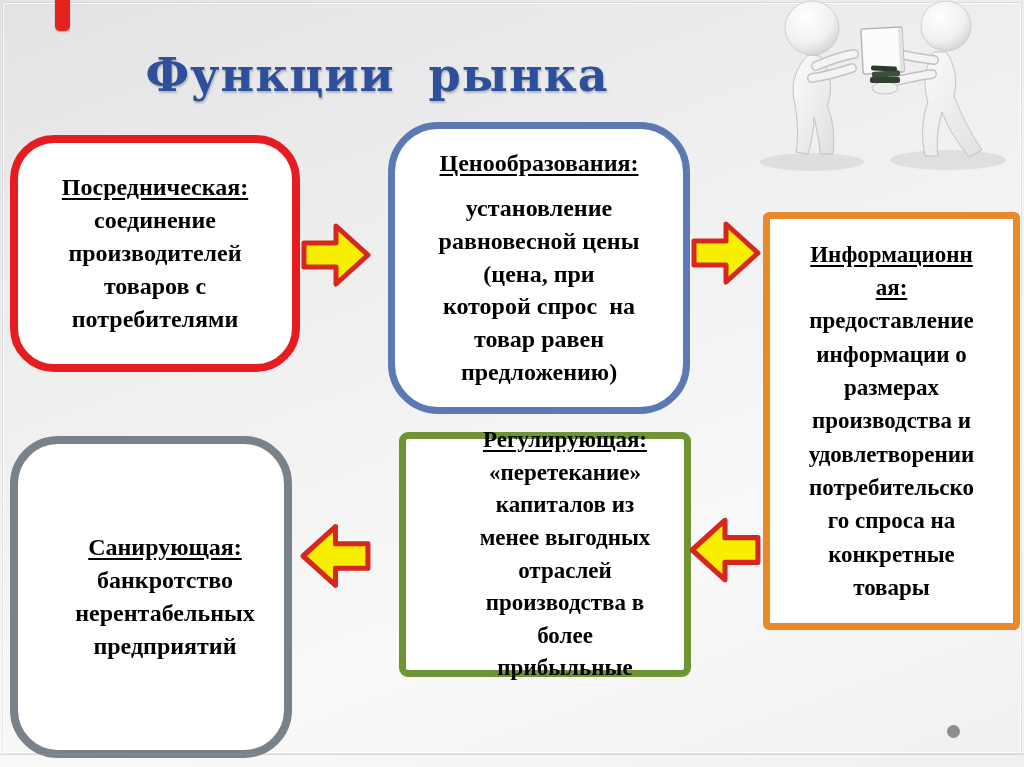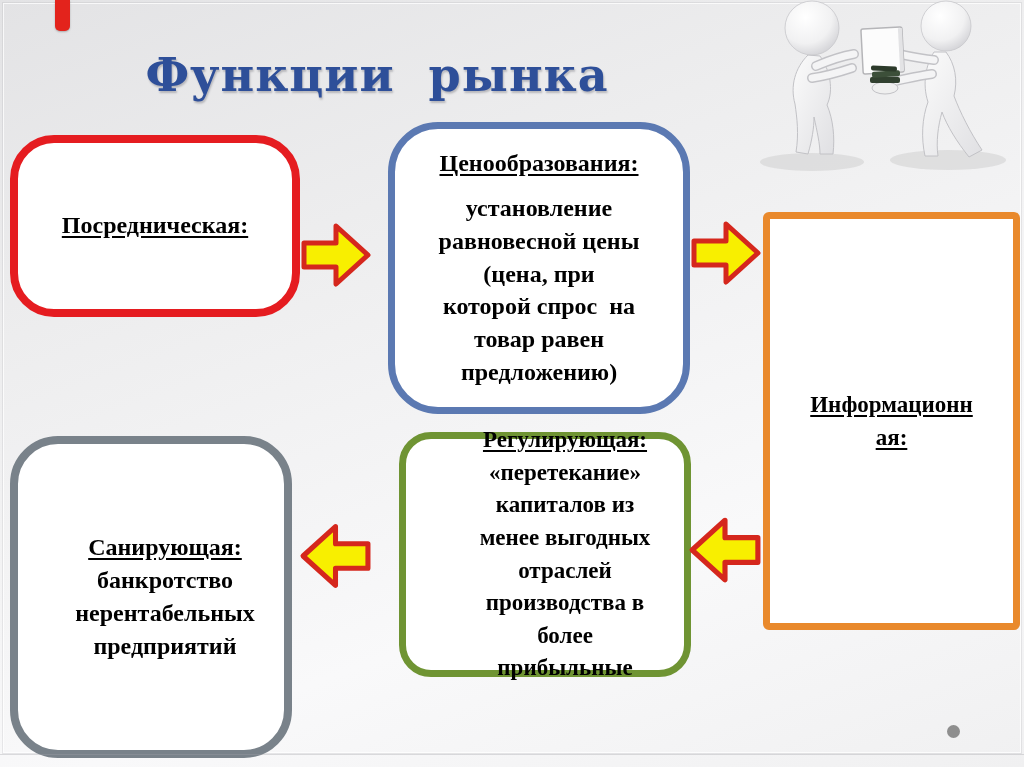--- a/index.html
+++ b/index.html
@@ -27,24 +27,24 @@
     color:#2e4f99;text-align:center;letter-spacing:1px;white-space:pre;
     text-shadow:1px 2px 2px rgba(50,50,60,.28);
   }
   .fbox{
     position:absolute;background:#ffffff;box-sizing:border-box;
     display:flex;flex-direction:column;justify-content:center;align-items:center;
     text-align:center;color:#000;font-weight:bold;
   }
   .fbox-header{text-decoration:underline;text-underline-offset:3px;white-space:pre-wrap;}
   .fbox-body{white-space:pre-wrap;}
-  .box-mediation {left:10px; top:135px;width:290px;height:182px;border:8px solid #e51c20;border-radius:44px;font-size:24px;line-height:1.38;}
+  .box-mediation {left:10px; top:135px;width:290px;height:237px;border:8px solid #e51c20;border-radius:44px;font-size:24px;line-height:1.38;}
   .box-pricing   {left:388px;top:122px;width:302px;height:292px;border:7px solid #5b79b2;border-radius:50px;font-size:24px;line-height:1.37;gap:12px;}
   .box-information{left:763px;top:212px;width:257px;height:418px;border:7px solid #e9892c;border-radius:6px;font-size:23px;line-height:1.45;}
-  .box-regulating{left:399px;top:432px;width:292px;height:245px;border:7px solid #6f9433;border-radius:32px;font-size:23px;line-height:1.42;padding-left:40px;}
+  .box-regulating{left:399px;top:432px;width:292px;height:245px;border:7px solid #6f9433;border-radius:9px;font-size:23px;line-height:1.42;padding-left:40px;}
   .box-sanitizing{left:10px; top:436px;width:282px;height:322px;border:8px solid #79828a;border-radius:48px;font-size:24px;line-height:1.38;padding-left:28px;}
   .arrow{position:absolute;}
   .arrow polygon{fill:#f8ef00;stroke:#d5271d;stroke-width:5;stroke-linejoin:round;}
   .arrow-left{transform:scaleX(-1);}
   .a1{left:300px;top:222px;}
   .a2{left:690px;top:219px;}
   .a3{left:688px;top:516px;}
   .a4{left:299px;top:521px;}
   .illustration{position:absolute;left:750px;top:0;}
   .end-dot{position:absolute;left:947px;top:725px;width:13px;height:13px;border-radius:50%;background:#8e8e8e;}
@@ -99,35 +99,48 @@
     <g>
       <ellipse cx="135" cy="88" rx="13" ry="6" fill="#efefef" stroke="#c2c2c6" stroke-width="1"></ellipse>
       <rect x="120" y="77" width="30" height="6" rx="2" fill="#31402f"></rect>
       <rect x="122" y="71" width="28" height="6" rx="2" fill="#3c4f39" transform="rotate(-4 136 74)"></rect>
       <rect x="121" y="66" width="26" height="5" rx="2" fill="#2c3a2a" transform="rotate(3 134 68)"></rect>
     </g>
   </svg>
 
   <div class="fbox box-mediation">
     <div class="fbox-header">Посредническая:</div>
+    <div class="fbox-body">соединение
+производителей
+товаров с
+потребителями</div>
   </div>
 
   <div class="fbox box-pricing">
     <div class="fbox-header">Ценообразования:</div>
     <div class="fbox-body">установление
 равновесной цены
 (цена, при
 которой спрос  на
 товар равен
 предложению)</div>
   </div>
 
   <div class="fbox box-information">
     <div class="fbox-header">Информационн
 ая:</div>
+    <div class="fbox-body">предоставление
+информации о
+размерах
+производства и
+удовлетворении
+потребительско
+го спроса на
+конкретные
+товары</div>
   </div>
 
   <div class="fbox box-regulating">
     <div class="fbox-header">Регулирующая:</div>
     <div class="fbox-body">«перетекание»
 капиталов из
 менее выгодных
 отраслей
 производства в
 более

